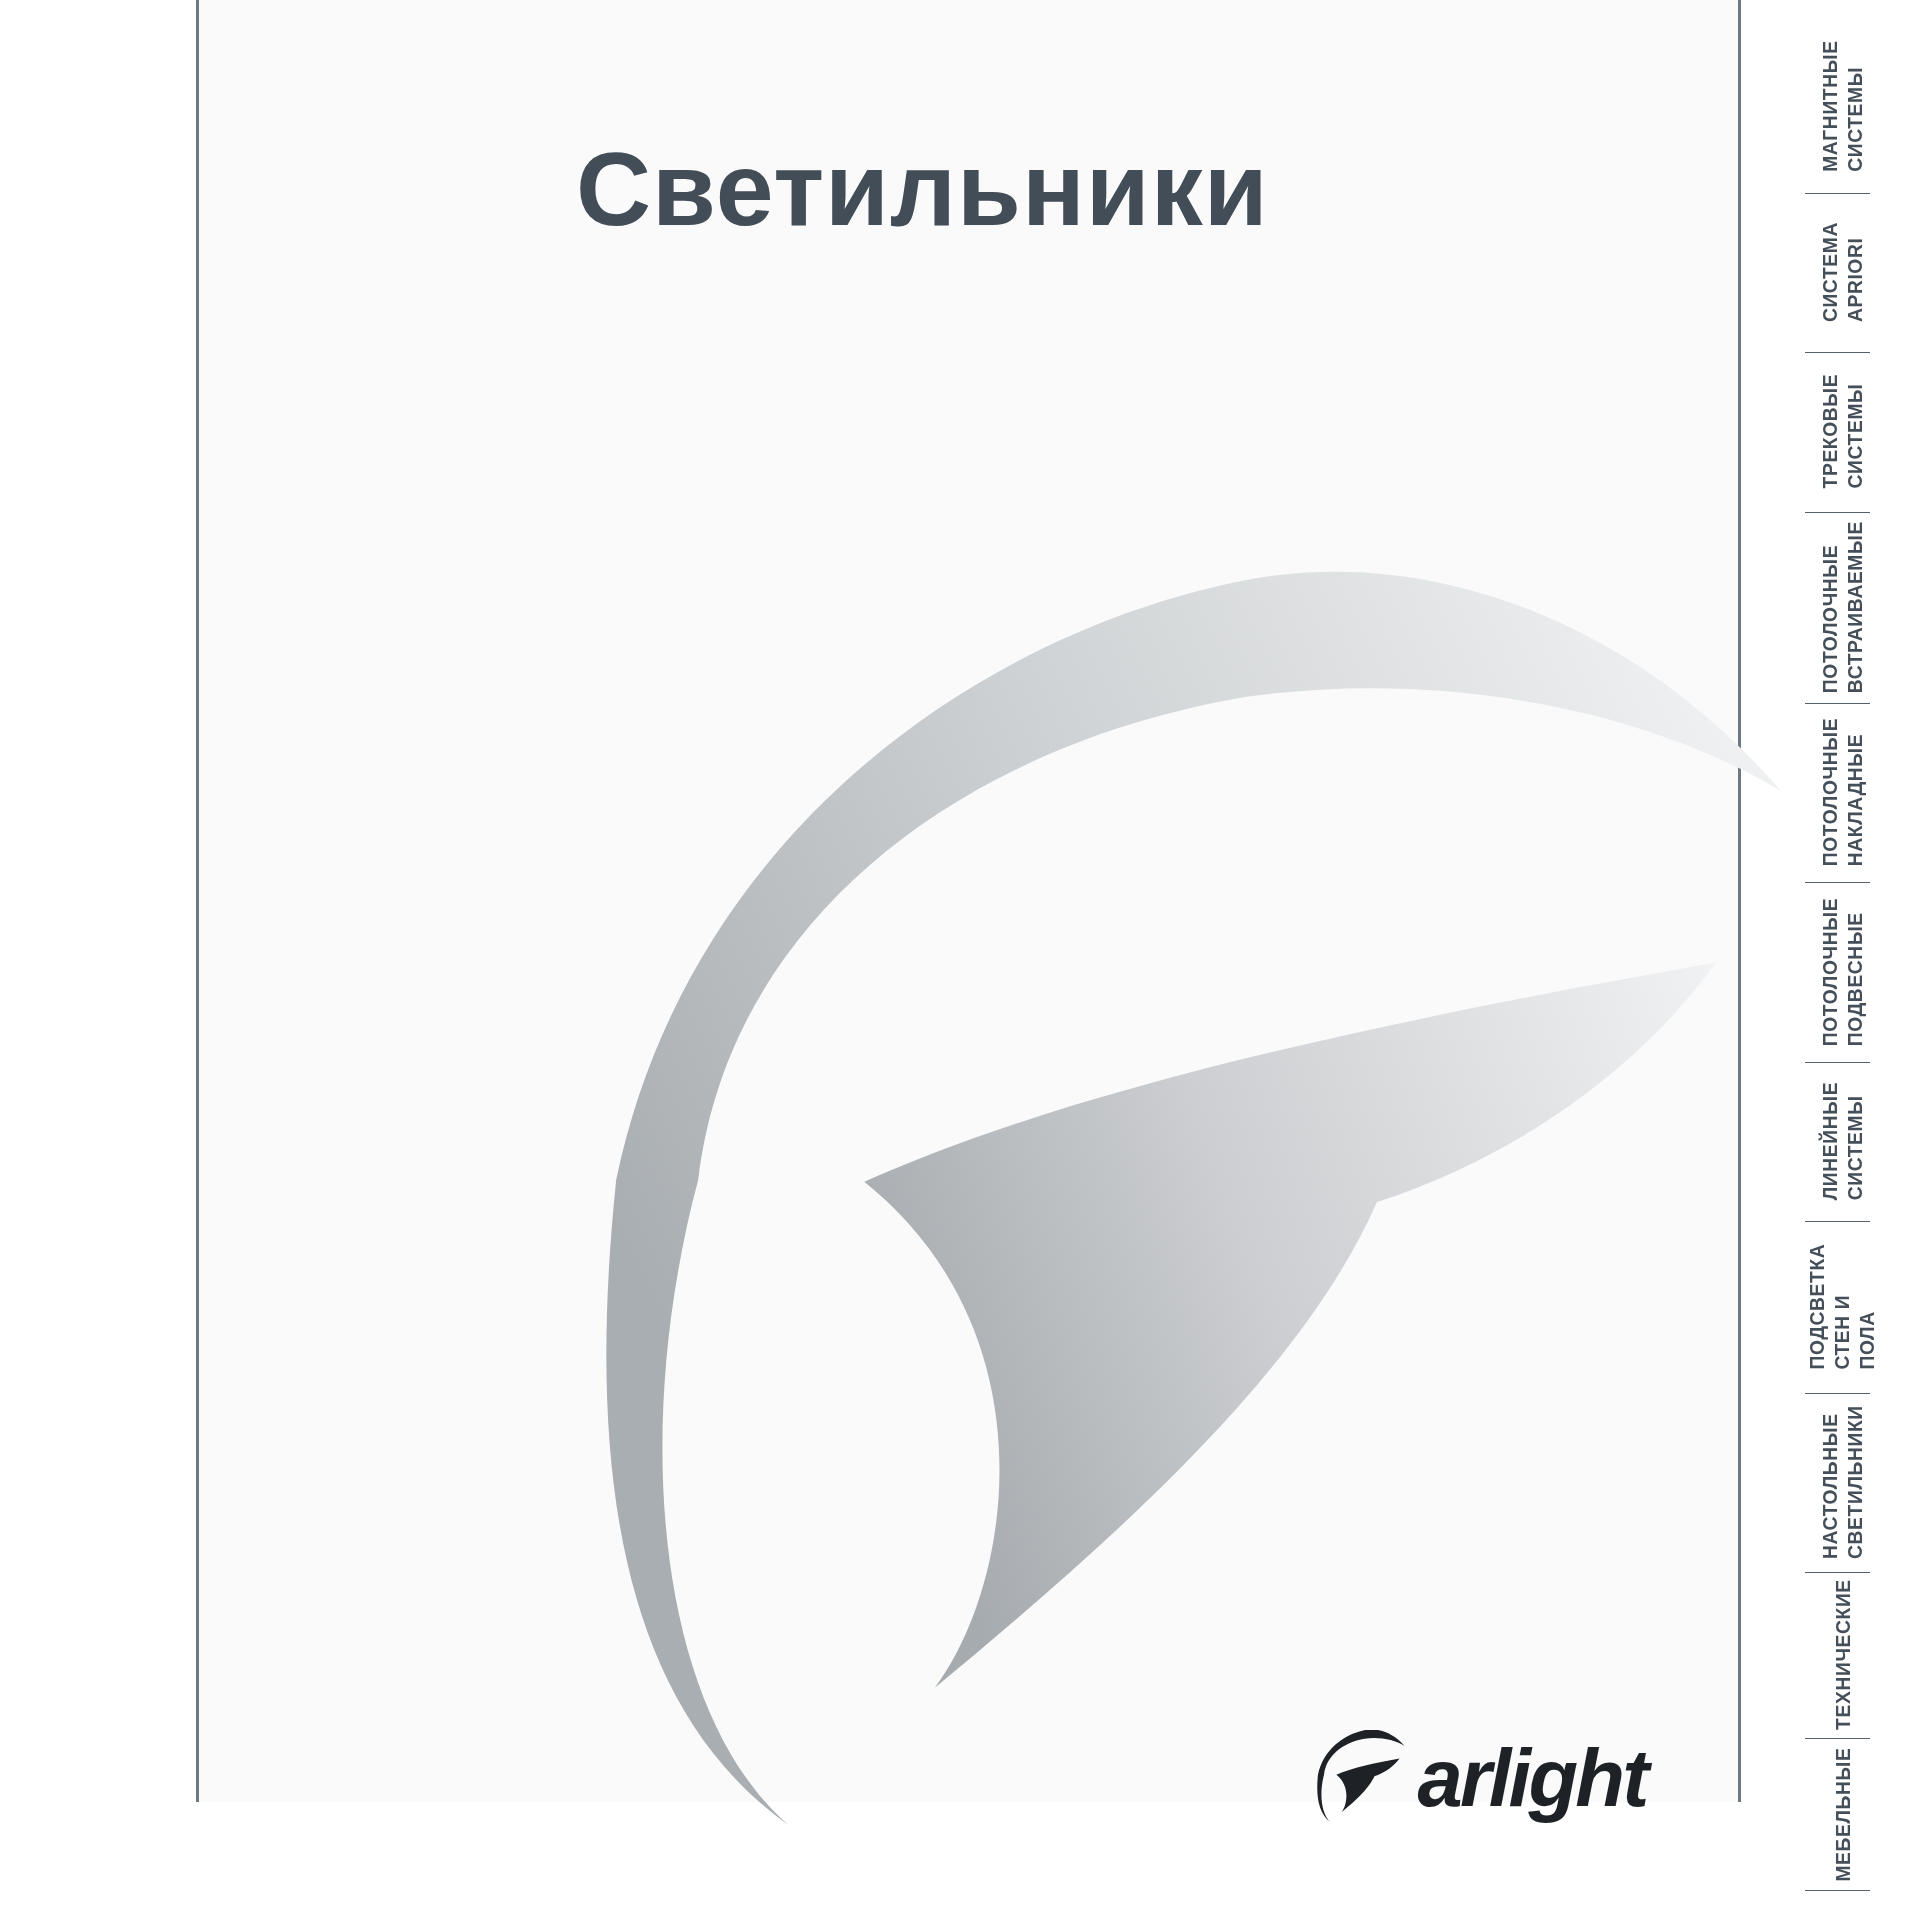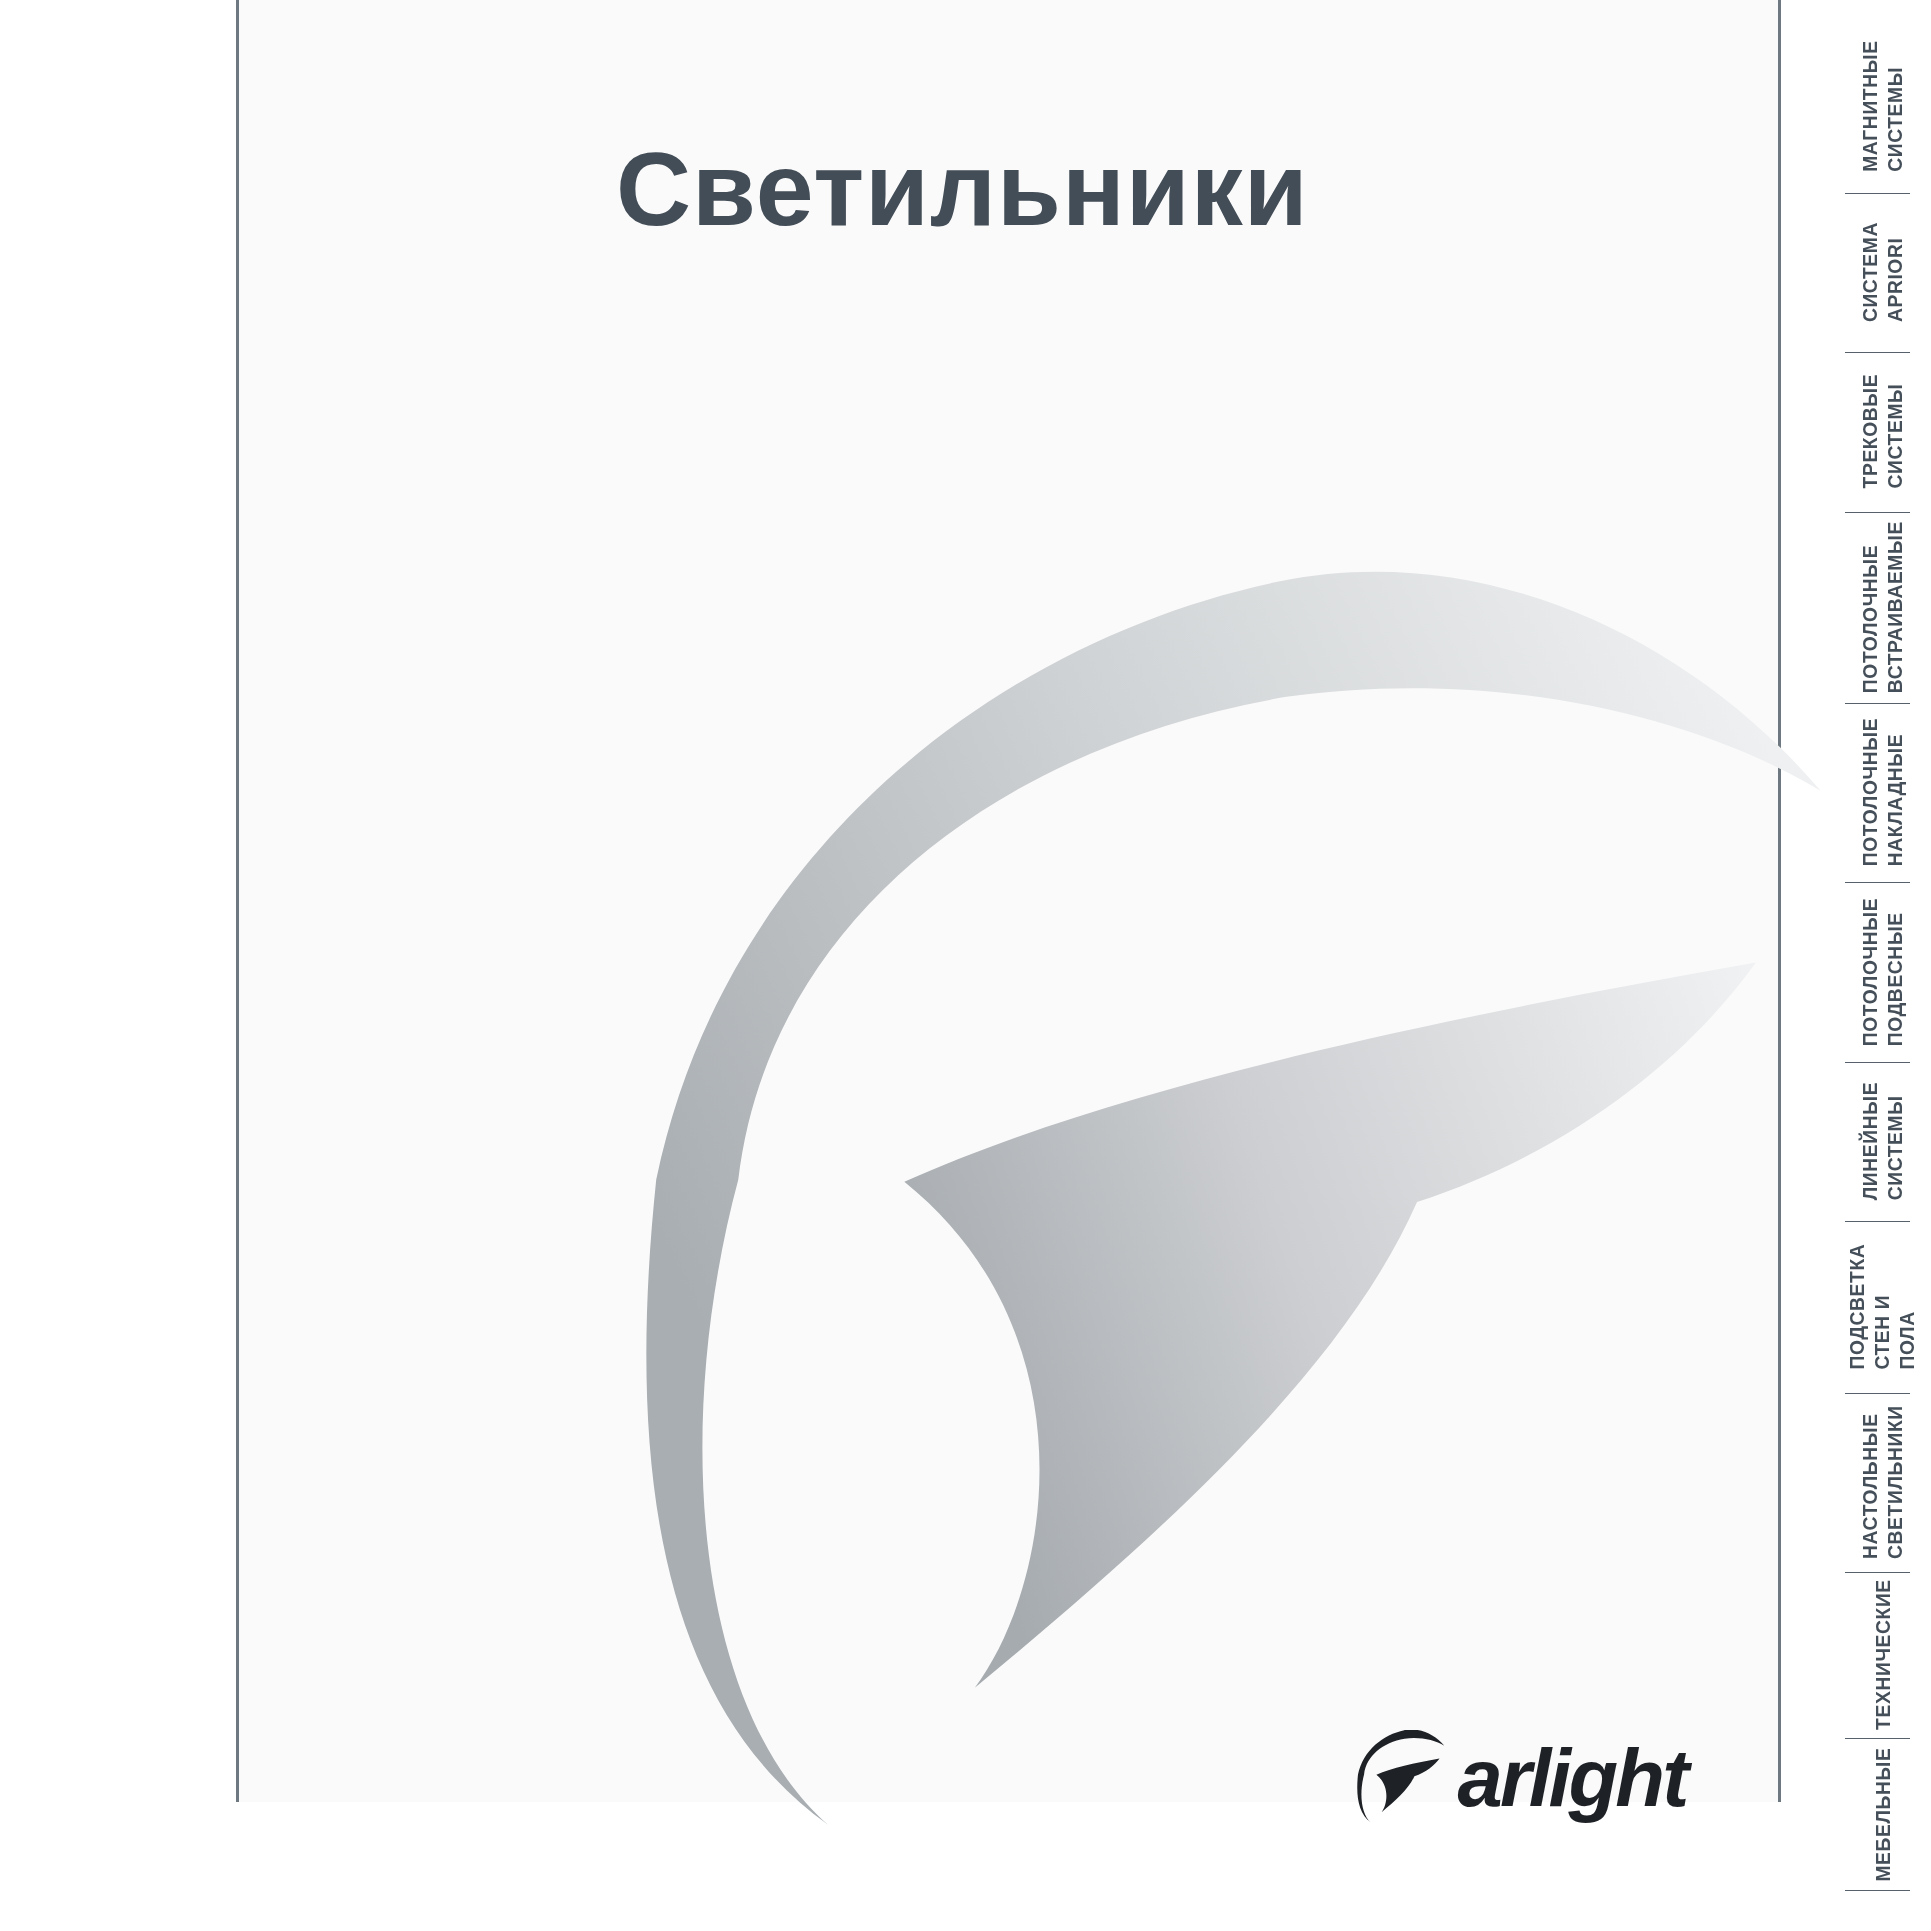--- a/index.html
+++ b/index.html
@@ -9,21 +9,20 @@
     background:#ffffff;
     font-family:"Liberation Sans",sans-serif;
     overflow:hidden;
   }
   .page{
     position:absolute;left:196px;top:0;width:1545px;height:1802px;
     box-sizing:border-box;
     background:#fafafa;
     border-left:3.9px solid #6e7880;
     border-right:3.9px solid #6e7880;
-    margin-left:40px;
   }
   
   .title{
     position:absolute;left:377px;top:137px;
     font-size:104px;font-weight:700;line-height:1;
     letter-spacing:1px;color:#434d57;white-space:nowrap;
   }
   .subtitle{
     position:absolute;left:378px;top:232px;
     font-size:71px;font-weight:700;line-height:1;

